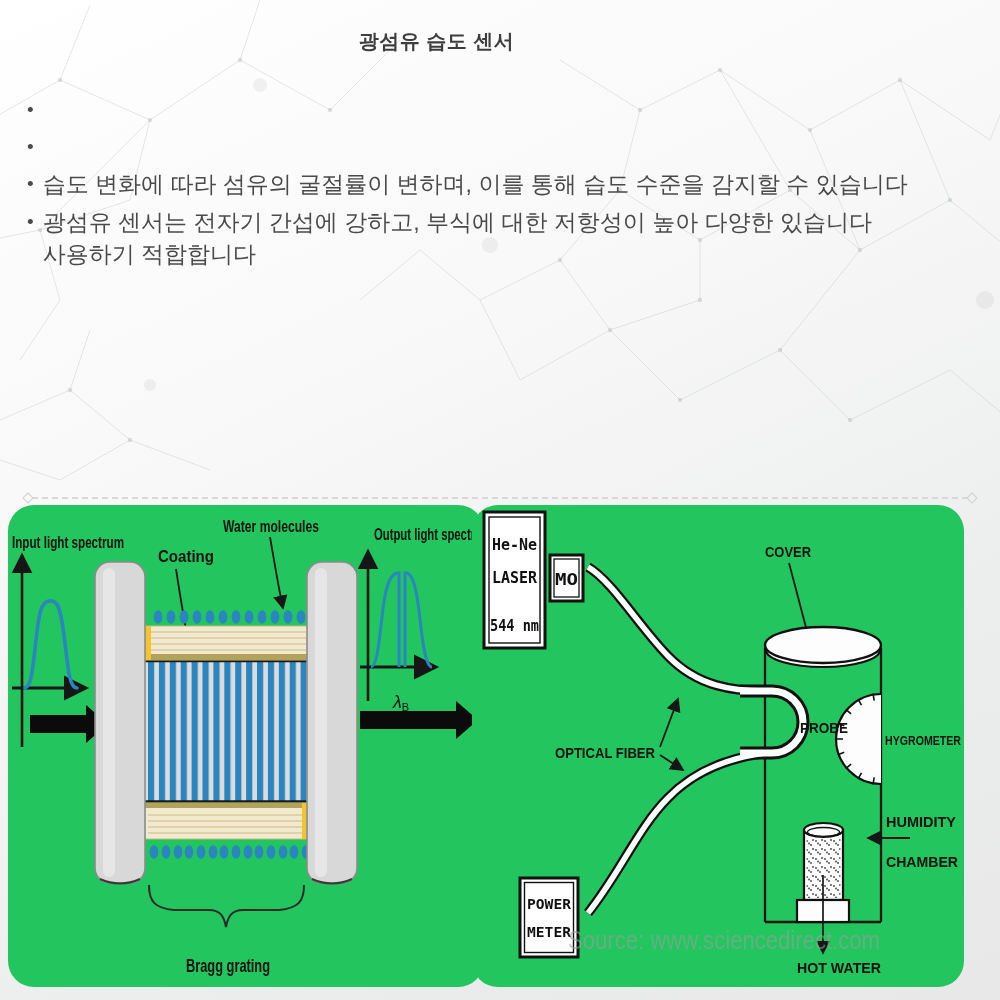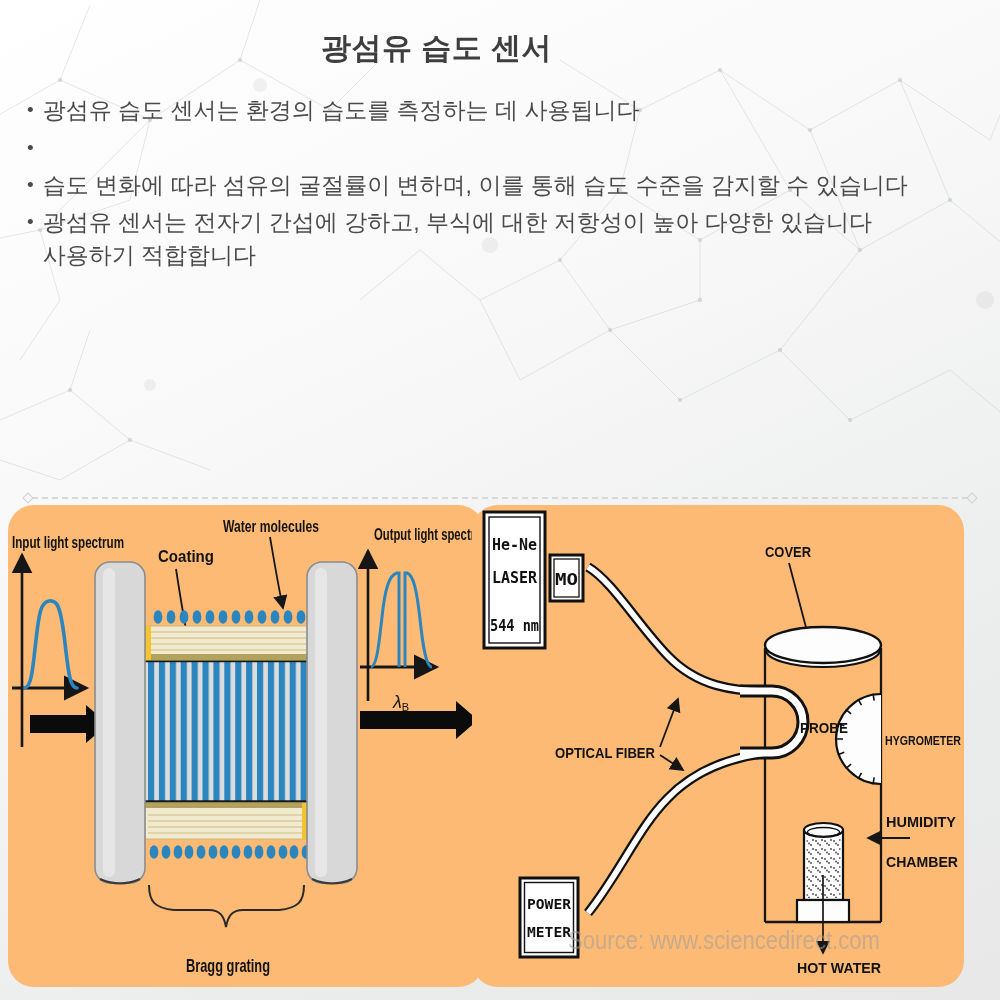--- a/index.html
+++ b/index.html
@@ -4,39 +4,39 @@
 <style>
   html,body{margin:0;padding:0;}
   body{
     width:1000px;height:1000px;position:relative;overflow:hidden;
     font-family:"Liberation Sans",sans-serif;
     background:linear-gradient(155deg,#ffffff 0%,#f7f8f7 38%,#ebecec 75%,#e7e8e7 100%);
   }
   .plexus{position:absolute;top:0;left:0;pointer-events:none;}
   .title{
     position:absolute;top:28px;left:0;width:873px;text-align:center;
-    font-size:30px;font-weight:600;color:#3e3e3e;letter-spacing:0.5px;margin:0;
+    font-size:20px;font-weight:600;color:#3e3e3e;letter-spacing:0.5px;margin:0;
   }
   .bullets{
     position:absolute;top:94px;left:27px;width:925px;margin:0;padding:0;list-style:none;
   }
   .bullets li{
     display:flex;align-items:flex-start;
     font-size:23px;line-height:1.42;color:#4a4a4a;margin:0 0 5px 0;
     word-break:keep-all;
   }
   .bullets .marker{flex:0 0 auto;font-size:19px;line-height:32px;margin-right:9px;color:#4a4a4a;}
   .divider{
     position:absolute;top:494px;left:24px;width:952px;height:8px;
     display:flex;align-items:center;
   }
   .divider .line{flex:1;border-top:2px dashed #d7d8d7;height:0;}
   .divider .diamond{width:6px;height:6px;border:1px solid #cfd0cf;transform:rotate(45deg);background:transparent;flex:0 0 auto;}
   .card{
-    position:absolute;top:505px;background:#fdba74;border-radius:26px;overflow:hidden;
+    position:absolute;top:505px;background:#22c55e;border-radius:26px;overflow:hidden;
   }
   .card.left{left:8px;width:476px;height:482px;}
   .card.right{left:472px;width:492px;height:482px;}
   svg text{font-family:"Liberation Sans",sans-serif;}
   .diaglabel{font-weight:bold;fill:#121212;}
   .monolabel{font-family:"DejaVu Sans Mono","Liberation Mono",monospace;font-weight:bold;fill:#111;}
   .ink{stroke:#161616;fill:none;}
   .watermark{fill:#9e9e9e;opacity:0.55;font-size:25px;}
 </style>
 </head>
@@ -85,21 +85,20 @@
       <circle cx="985" cy="300" r="9"></circle>
       <circle cx="150" cy="385" r="6"></circle>
   </g>
 </svg>
 
 <h1 class="title">광섬유 습도 센서</h1>
 
 <ul class="bullets">
   <li>
     <span class="marker">•</span>
-    <span>광섬유 습도 센서는 환경의 습도를 측정하는 데 사용됩니다</span>
   </li>
   <li>
     <span class="marker">•</span>
   </li>
   <li>
     <span class="marker">•</span>
     <span>습도 변화에 따라 섬유의 굴절률이 변하며, 이를 통해 습도 수준을 감지할 수 있습니다</span>
   </li>
   <li>
     <span class="marker">•</span>

